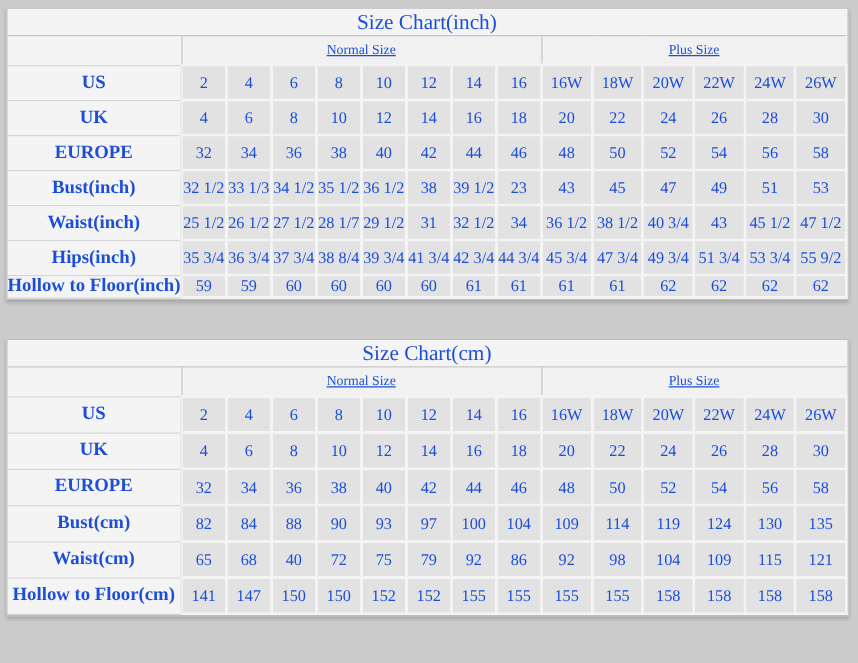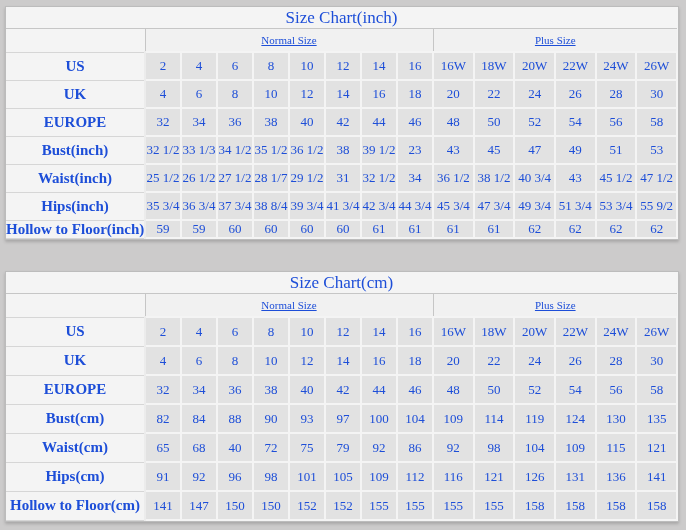--- a/index.html
+++ b/index.html
@@ -323,37 +323,20 @@
             <td class="data-cell">92</td>
             <td class="data-cell">86</td>
             <td class="data-cell">92</td>
             <td class="data-cell">98</td>
             <td class="data-cell">104</td>
             <td class="data-cell">109</td>
             <td class="data-cell">115</td>
             <td class="data-cell">121</td>
           </tr>
           <tr class="data-row">
-            <td class="label-cell">Hips(cm)</td>
-            <td class="data-cell">91</td>
-            <td class="data-cell">92</td>
-            <td class="data-cell">96</td>
-            <td class="data-cell">98</td>
-            <td class="data-cell">101</td>
-            <td class="data-cell">105</td>
-            <td class="data-cell">109</td>
-            <td class="data-cell">112</td>
-            <td class="data-cell">116</td>
-            <td class="data-cell">121</td>
-            <td class="data-cell">126</td>
-            <td class="data-cell">131</td>
-            <td class="data-cell">136</td>
-            <td class="data-cell">141</td>
-          </tr>
-          <tr class="data-row">
             <td class="label-cell">Hollow to Floor(cm)</td>
             <td class="data-cell">141</td>
             <td class="data-cell">147</td>
             <td class="data-cell">150</td>
             <td class="data-cell">150</td>
             <td class="data-cell">152</td>
             <td class="data-cell">152</td>
             <td class="data-cell">155</td>
             <td class="data-cell">155</td>
             <td class="data-cell">155</td>

